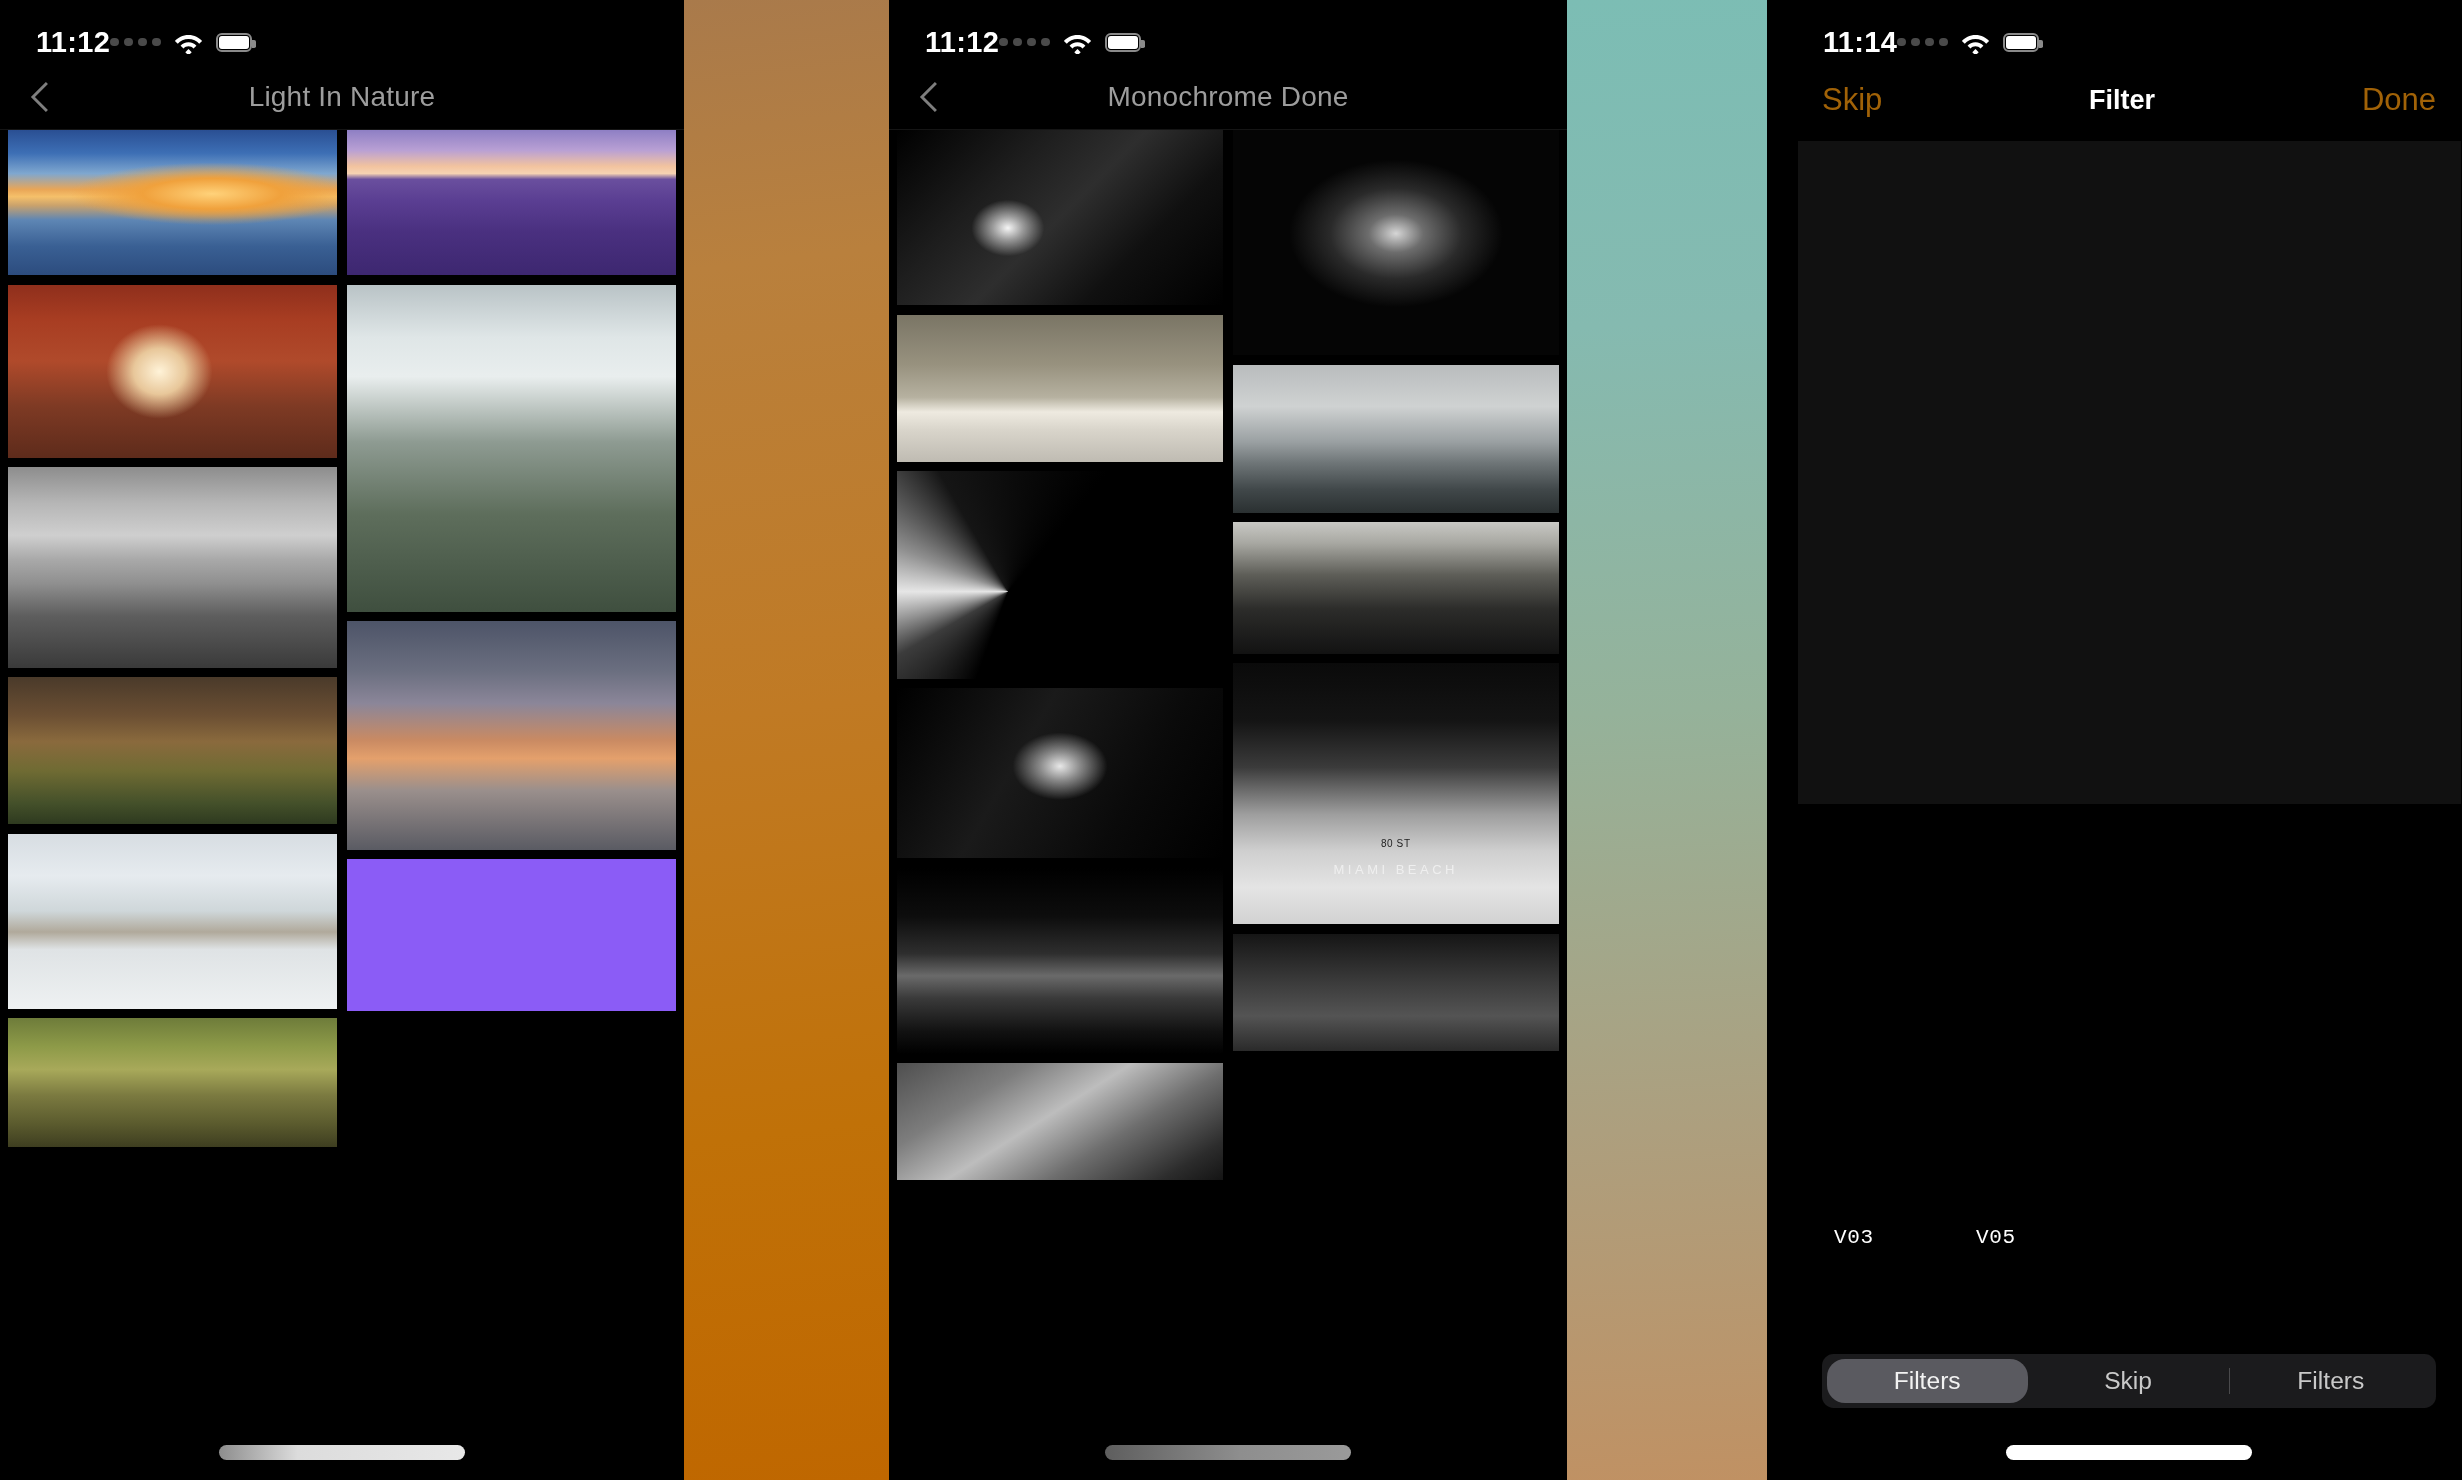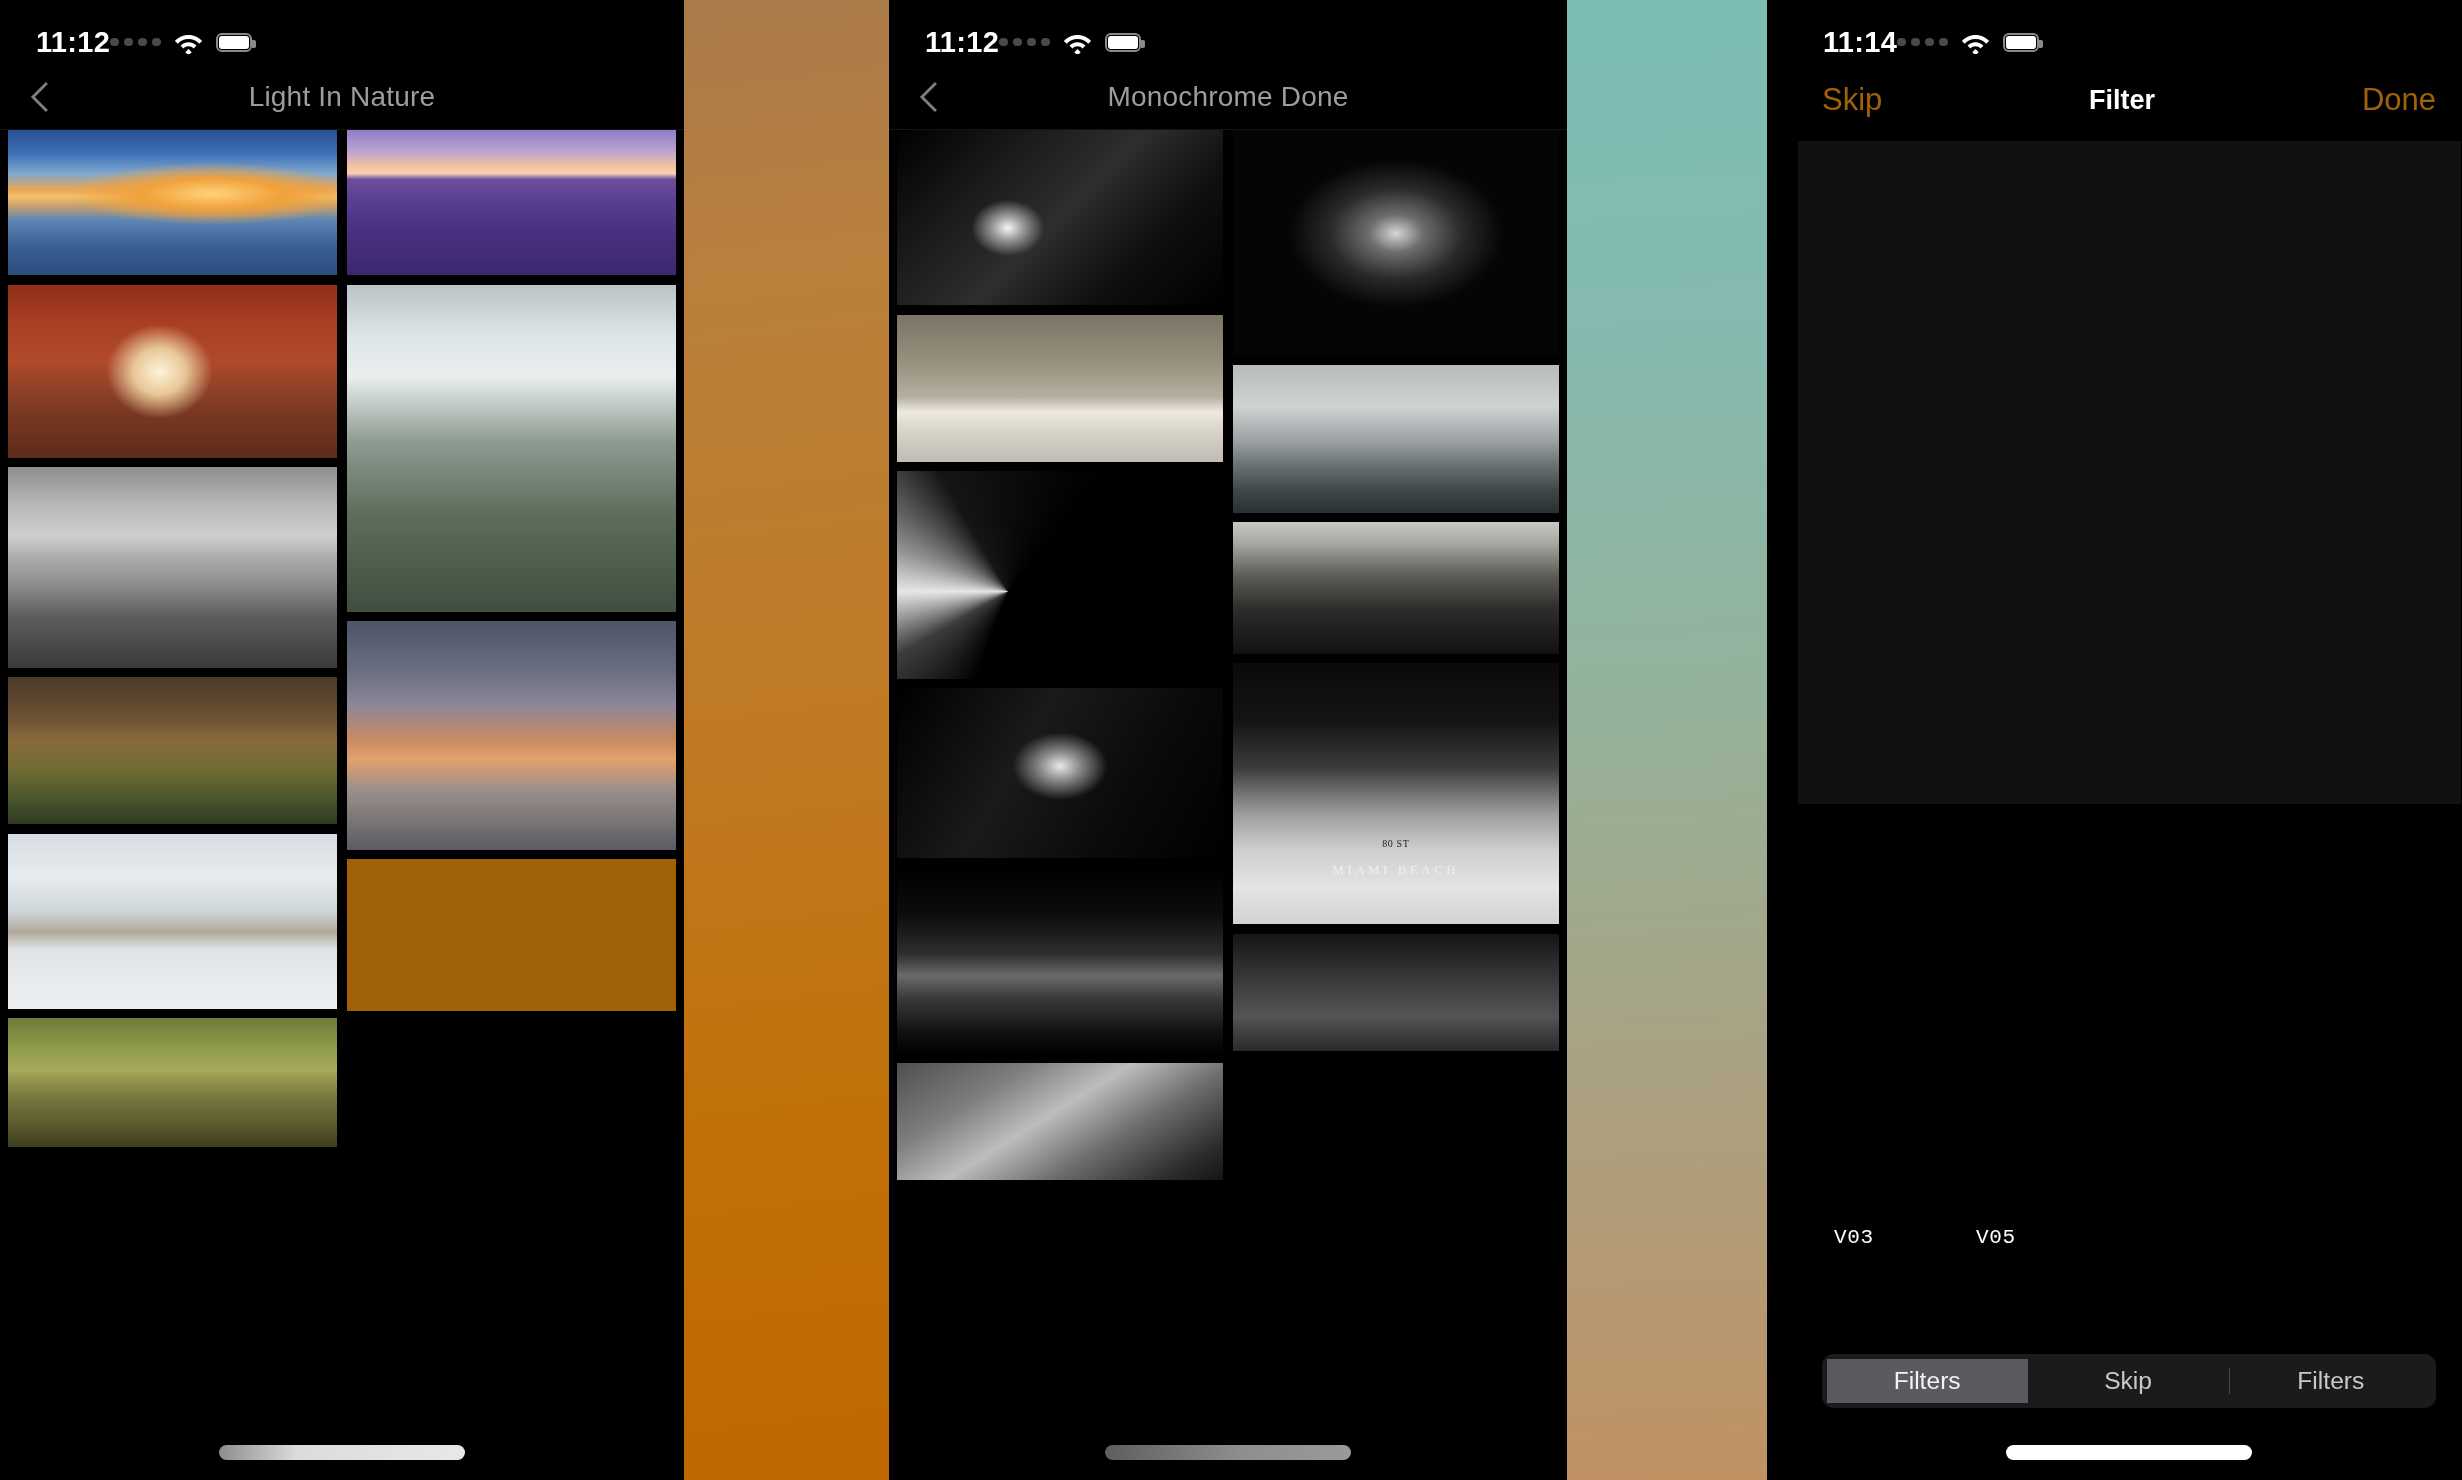--- a/index.html
+++ b/index.html
@@ -41,21 +41,21 @@
   .nav-back {
     position:absolute; left:27px; top:50%; transform:translateY(-50%);
     width:27px; height:35px; cursor:pointer;
   }
   .nav-title { color:#9d9d9d; font-size:28px; font-weight:400; letter-spacing:0.2px; }
   .navbar-hairline { height:1.2px; background:#151515; width:100%; }
 
   
   .gallery { position:relative; display:flex; gap:9.4px; padding:0 8.2px; height:calc(1480px - 130px); overflow:hidden; }
   .col { flex:1; display:flex; flex-direction:column; gap:9.4px; }
-  .tile { width:100%; position:relative; overflow:hidden; background:#a16207; flex:none;font-family:Liberation Serif, serif; }
+  .tile { width:100%; position:relative; overflow:hidden; background:#8b5cf6; flex:none; }
   .tile .ph { position:absolute; inset:0; }
 
   
   .home-bar {
     position:absolute; bottom:20px; left:50%; transform:translateX(-50%);
     width:246px; height:15px; border-radius:7.6px; z-index:30;
   }
   .home-bright { background:linear-gradient(90deg,#8d8d8d 0%,#dcdcdc 32%,#e8e8e8 100%); }
   .home-dim    { background:linear-gradient(90deg,#5e5e5e 0%,#8e8e8e 55%,#9a9a9a 100%); }
   .home-white  { background:#ffffff; }
@@ -80,21 +80,21 @@
     font-size:21px; letter-spacing:0.6px;
   }
   .tlabel.on  { color:#ffffff;font-family:Liberation Mono, monospace; }
   .tlabel.off { color:#8a8a8a; }
 
   .segctl {
     position:absolute; left:35px; right:35px; top:1354px; height:54px;
     background:#1b1b1d; border-radius:11.7px; display:flex; align-items:center; padding:4.7px;
   }
   .seg { flex:1; height:100%; display:flex; align-items:center; justify-content:center;
-         font-size:24.6px; color:#c9c9c9; border-radius:0; position:relative; }
+         font-size:24.6px; color:#c9c9c9; border-radius:18px; position:relative; }
   .seg.active { background:#5a5a60; color:#f2f2f2; }
   .seg-div { width:1.8px; height:26px; background:#4a4a4c; flex:none; }
 
   
   .p-sunset-lake{background:
     radial-gradient(ellipse 60% 30% at 62% 44%,#ffd27a 0%,#f0a13c 35%,rgba(240,161,60,0) 72%),
     linear-gradient(to bottom,#2a4f93 0%,#3d6fb5 16%,#7fa7cf 30%,#e9a657 41%,#f5c06a 46%,#caa26c 52%,#5e86b4 62%,#3a6094 80%,#2c4c7e 100%),
     radial-gradient(circle at 22% 16%,#c45f92 0%,rgba(196,95,146,0) 40%);}
   .p-lavender{background:
     linear-gradient(to bottom,#8e7fc4 0%,#b9a0d4 14%,#f2c39f 25%,#f6d2b2 30%,#6a4f9e 34%,#5b3f93 48%,#4a3080 70%,#3d2770 100%),

